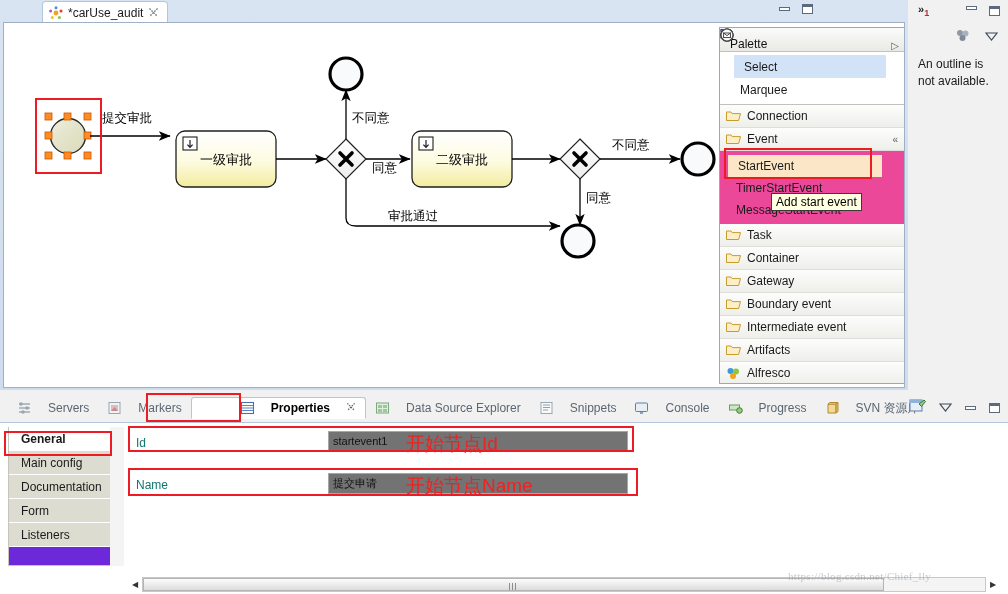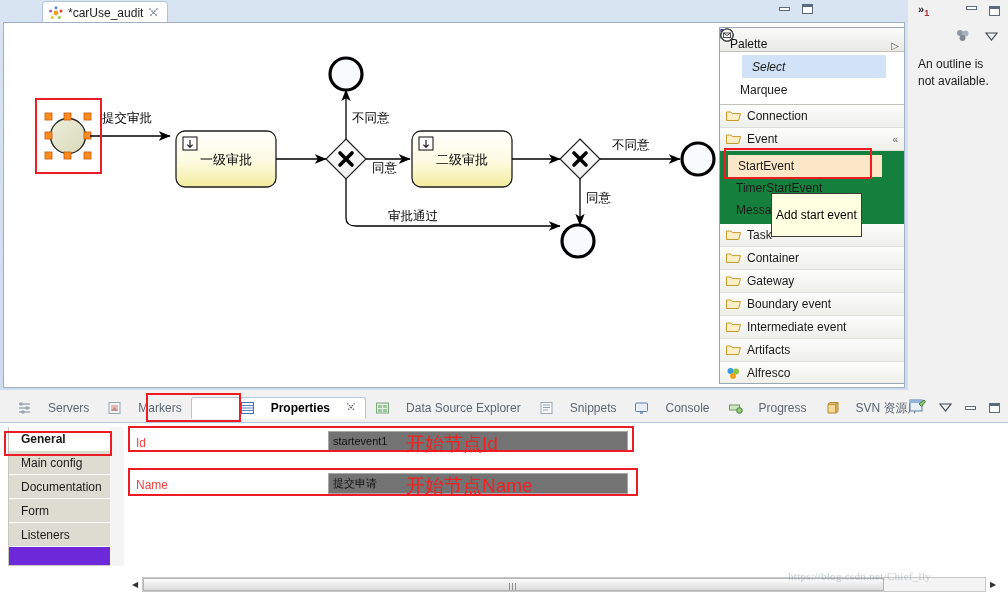--- a/index.html
+++ b/index.html
@@ -70,39 +70,38 @@
     border-bottom: 1px solid #dededa;
     background: linear-gradient(#fdfdfc, #eeeeea);
   }
   .pal-item {
     height: 23px; display: flex; align-items: center; gap: 6px;
     padding: 0 6px 0 14px; font-size: 12px;
     background: #ffffff; border: none;
   }
   .pal-item.selected {
     background: #d3e3f7;
-    margin: 0 18px 0 22px;
+    margin: 0 18px 0 14px;
     padding-left: 4px;
     border-radius: 1px;
-    font-style: italic;
   }
   .pal-tools { background: #ffffff; padding: 3px 0 3px 0; border-bottom: 1px solid #c2c2ba;}
-  .pal-events { background: #15803d; }
+  .pal-events { background: #ec4899; }
   .ev-item { height: 22px; display:flex; align-items:center; gap: 6px; padding-left: 10px; font-size: 12px;}
   .ev-item.hl { background: #fbe6c8; margin-left: 8px; margin-right: 22px; padding-left: 4px; }
 
   .folder-icon { width: 15px; height: 12px; position: relative; flex: none; }
   .chev { font-size: 10px; color: #5e5e58; }
 
   .red-box { position: absolute; border: 2px solid #ed1c24; pointer-events: none; }
 
   .tooltip {
     position: absolute; left: 771px; top: 193px;
     background: #ffffe1; border: 1px solid #3b3b3b;
-    font-size: 12px; padding: 14px 4px; color: #000;
+    font-size: 12px; padding: 1px 4px; color: #000;
     white-space: nowrap; z-index: 40;
   }
 
   
   .outline {
     position: absolute; left: 910px; top: 0; width: 98px; height: 390px;
     background: #f1f1f1;
   }
   .outline-top { position: relative; height: 26px; }
   .outline-chevcount { position: absolute; left: 8px; top: 3px; font-size: 11px; font-weight: bold; color: #1a1a1a;}
@@ -148,21 +147,21 @@
   .ptab {
     height: 24px; display: flex; align-items: center; padding-left: 12px;
     font-size: 12px; color: #1a1a1a;
     background: #dcdcd0; border-bottom: 1px solid #ffffff;
   }
   .ptab.active { background: #ffffff; font-weight: bold; }
 
   .prop-form { position: absolute; left: 128px; top: 4px; right: 10px; bottom: 28px; }
   .frow { position: relative; height: 26px; margin-bottom: 6px; }
   .flabel {
-    position: absolute; left: 8px; top: 5px; font-size: 12px; color: #ef4444;
+    position: absolute; left: 8px; top: 5px; font-size: 12px; color: #0f766e;
   }
   .finput {
     position: absolute; left: 200px; top: 0; width: 300px; height: 21px;
     border: 1px solid #a6a6a6; background: #737373;
     font-size: 11px; color: #111; padding: 2px 4px; line-height: 15px;
   }
   .annot { position: absolute; color: #ee2222; font-size: 19px; white-space: nowrap; }
 
   .hscroll {
     position: absolute; left: 128px; bottom: 2px; right: 8px; height: 16px;

